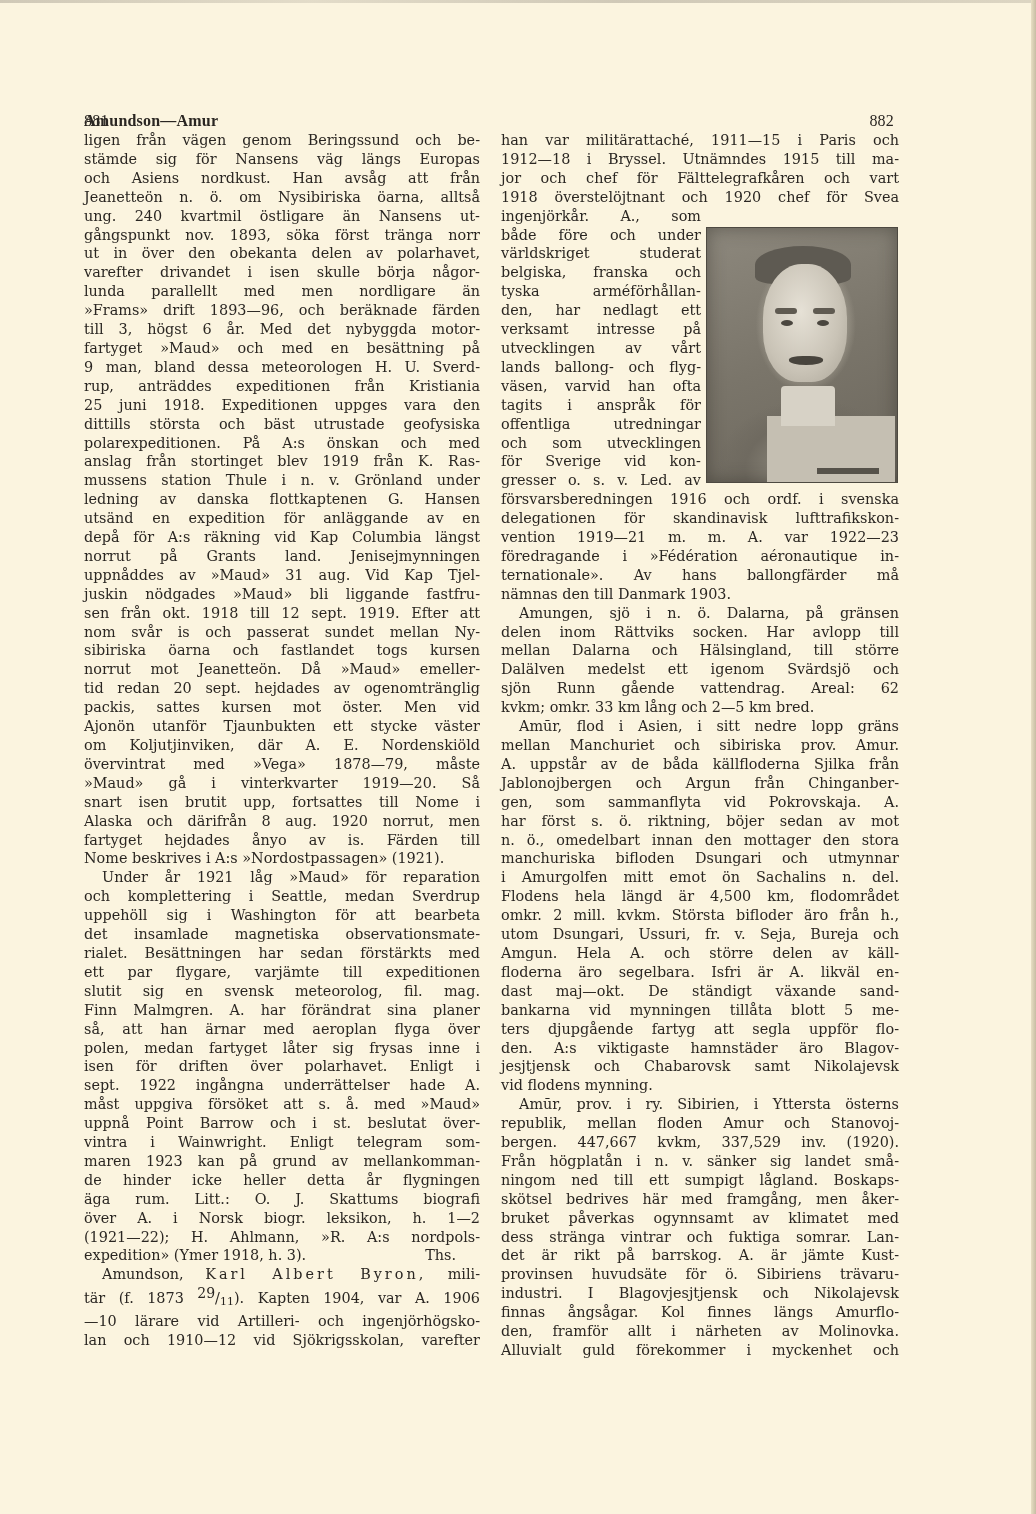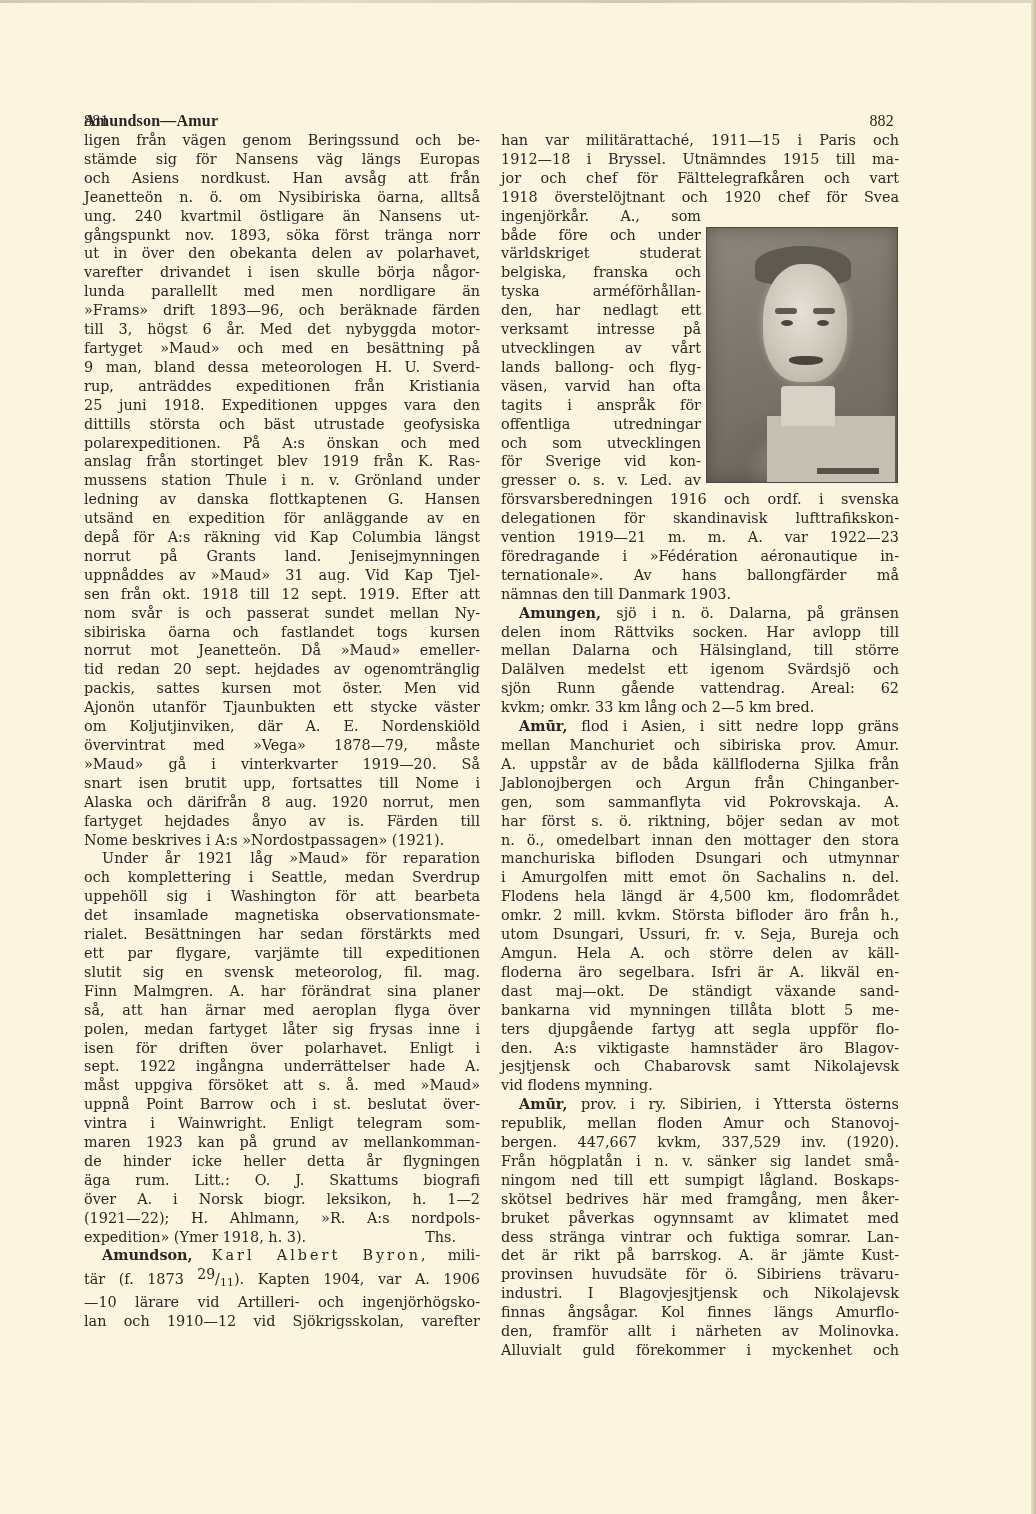--- a/index.html
+++ b/index.html
@@ -50,21 +50,21 @@
       line-height: 18.9px;
       text-align: justify;
       hyphens: none;
     }
     .col-left { left: 84px; width: 396px; }
     .col-right { left: 501px; width: 398px; }
 
     .para { margin: 0; }
     .line { display: block; text-align: justify; text-align-last: justify; white-space: nowrap; overflow: visible; }
     .line.last { text-align-last: left; }
-    .bold { font-weight: bold; }
+    .bold { font-weight: normal; }
     .spaced { letter-spacing: 3px; }
     .sup { font-size: 14px; vertical-align: 5px; }
     .sub { font-size: 11px; vertical-align: -2px; }
 
     .narrow { width: 200px; }
     .photo {
       position: absolute;
       left: 706px;
       top: 227px;
       width: 190px;
@@ -141,20 +141,21 @@
       <span class="line">25 juni 1918. Expeditionen uppges vara den</span>
       <span class="line">dittills största och bäst utrustade geofysiska</span>
       <span class="line">polarexpeditionen. På A:s önskan och med</span>
       <span class="line">anslag från stortinget blev 1919 från K. Ras-</span>
       <span class="line">mussens station Thule i n. v. Grönland under</span>
       <span class="line">ledning av danska flottkaptenen G. Hansen</span>
       <span class="line">utsänd en expedition för anläggande av en</span>
       <span class="line">depå för A:s räkning vid Kap Columbia längst</span>
       <span class="line">norrut på Grants land. Jenisejmynningen</span>
       <span class="line">uppnåddes av »Maud» 31 aug. Vid Kap Tjel-</span>
+      <span class="line">juskin nödgades »Maud» bli liggande fastfru-</span>
       <span class="line">sen från okt. 1918 till 12 sept. 1919. Efter att</span>
       <span class="line">nom svår is och passerat sundet mellan Ny-</span>
       <span class="line">sibiriska öarna och fastlandet togs kursen</span>
       <span class="line">norrut mot Jeanetteön. Då »Maud» emeller-</span>
       <span class="line">tid redan 20 sept. hejdades av ogenomtränglig</span>
       <span class="line">packis, sattes kursen mot öster. Men vid</span>
       <span class="line">Ajonön utanför Tjaunbukten ett stycke väster</span>
       <span class="line">om Koljutjinviken, där A. E. Nordenskiöld</span>
       <span class="line">övervintrat med »Vega» 1878—79, måste</span>
       <span class="line">»Maud» gå i vinterkvarter 1919—20. Så</span>

